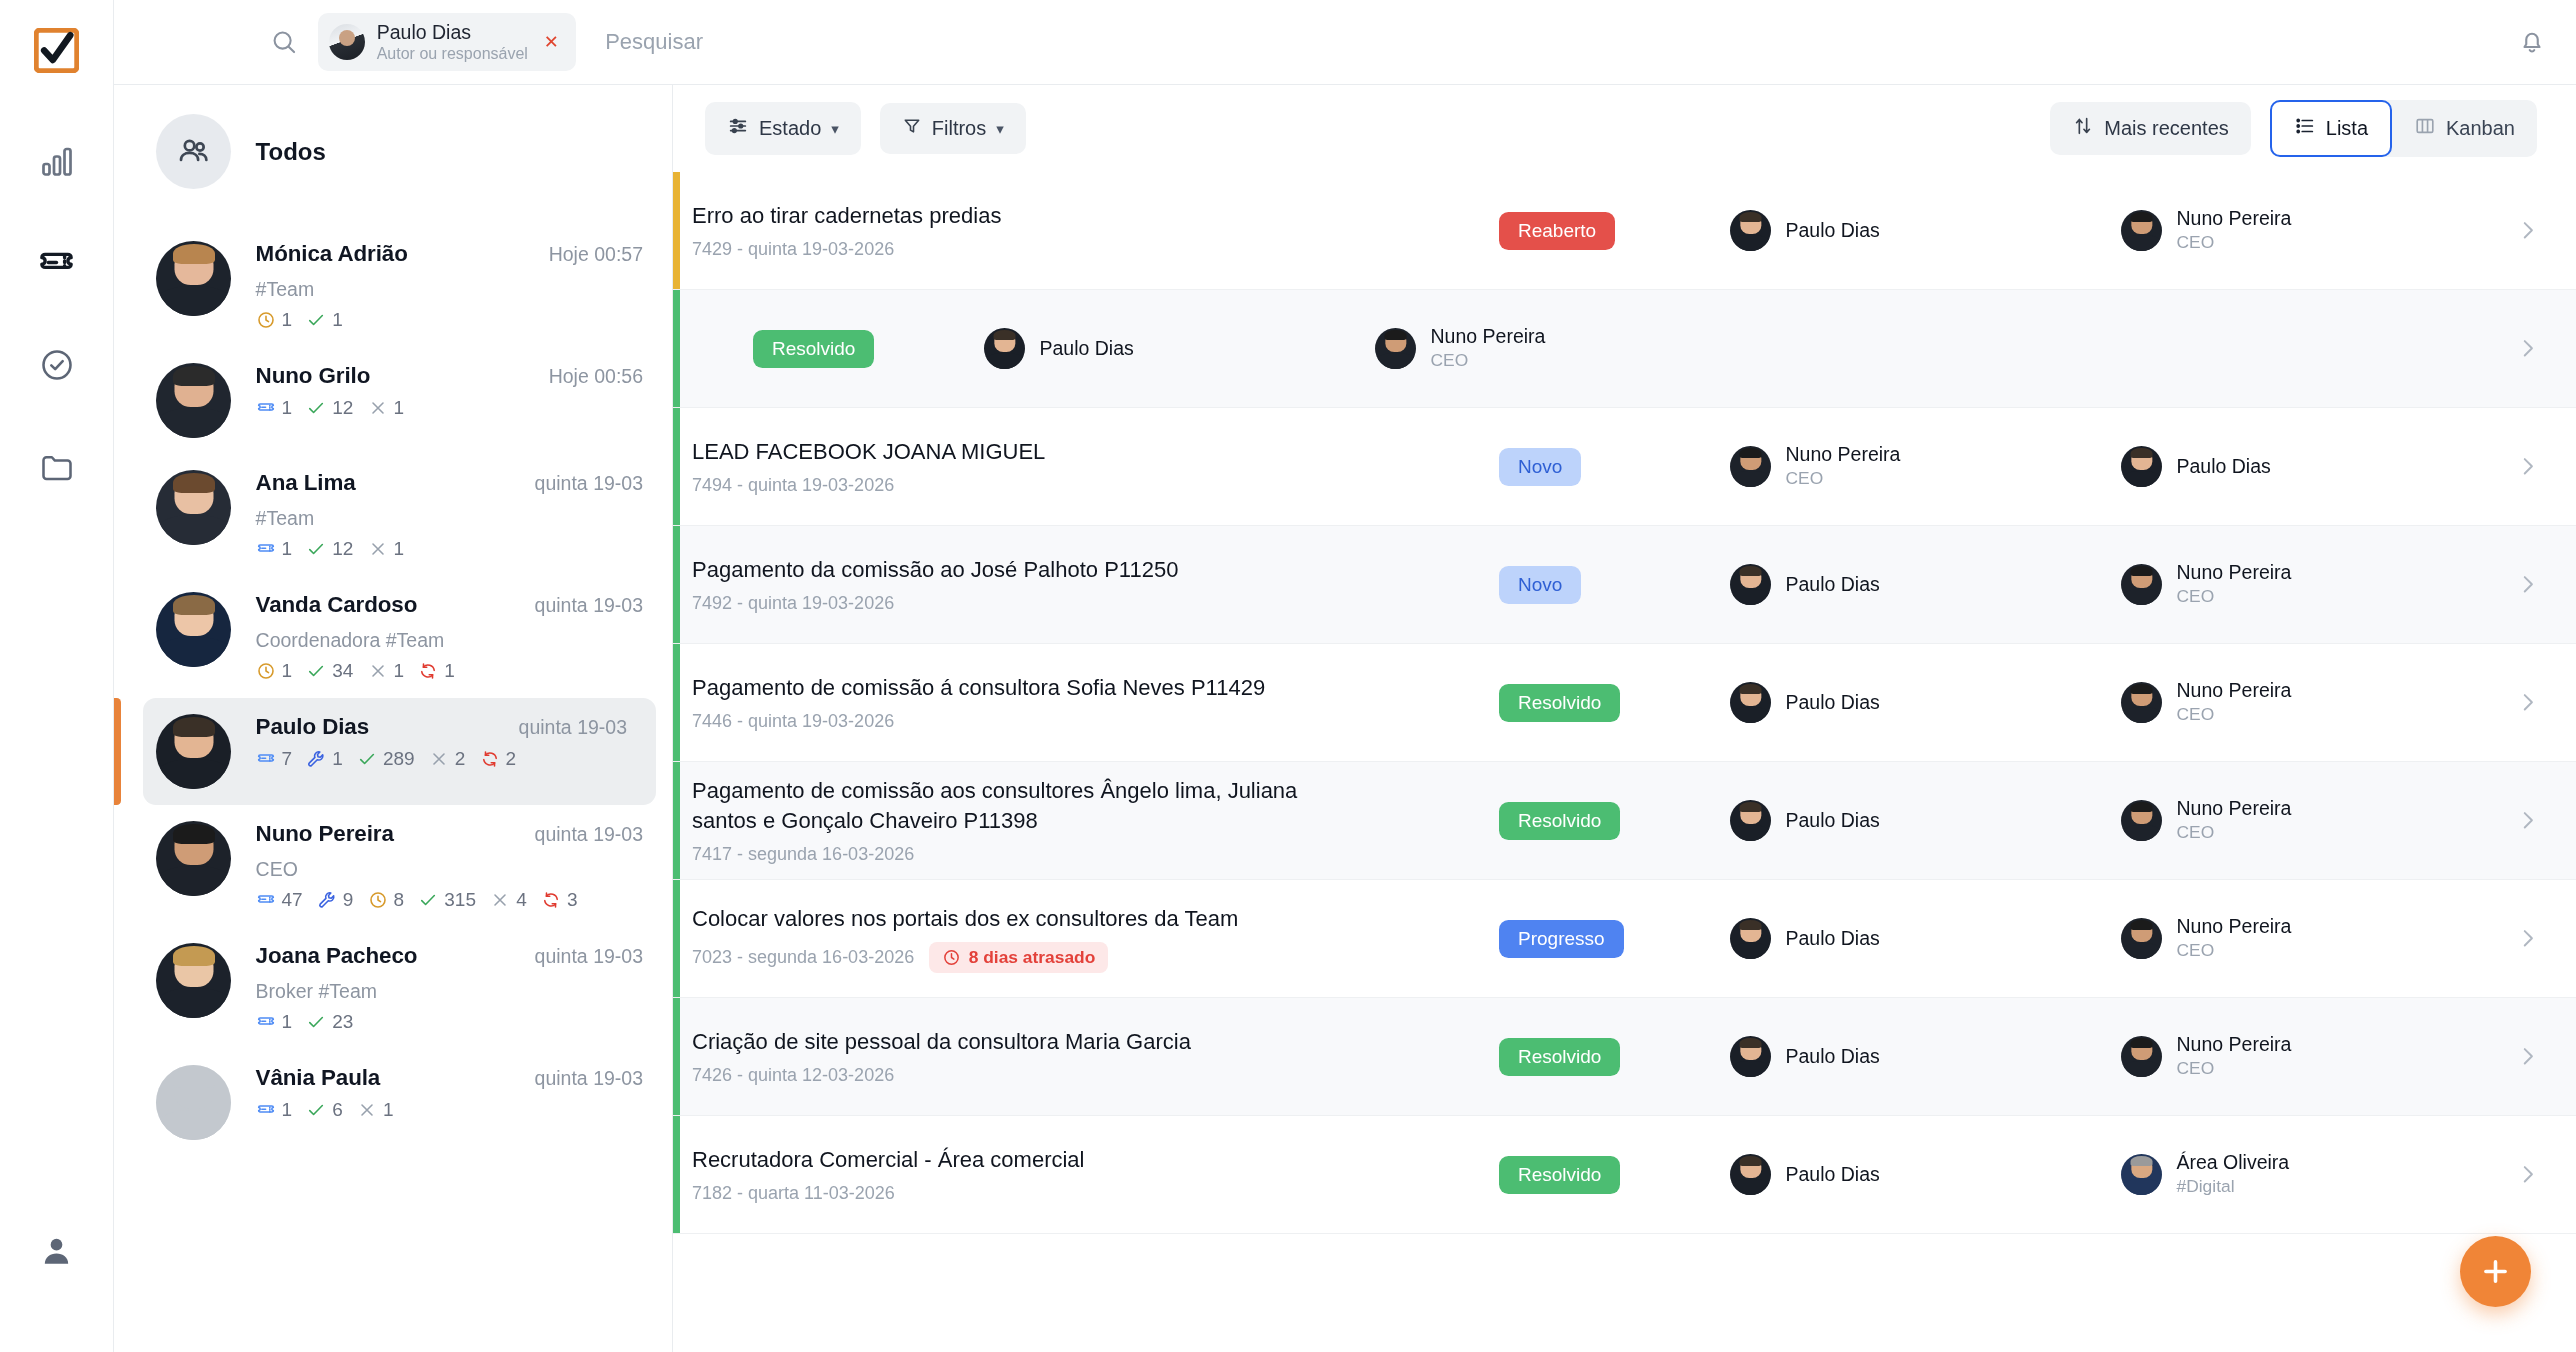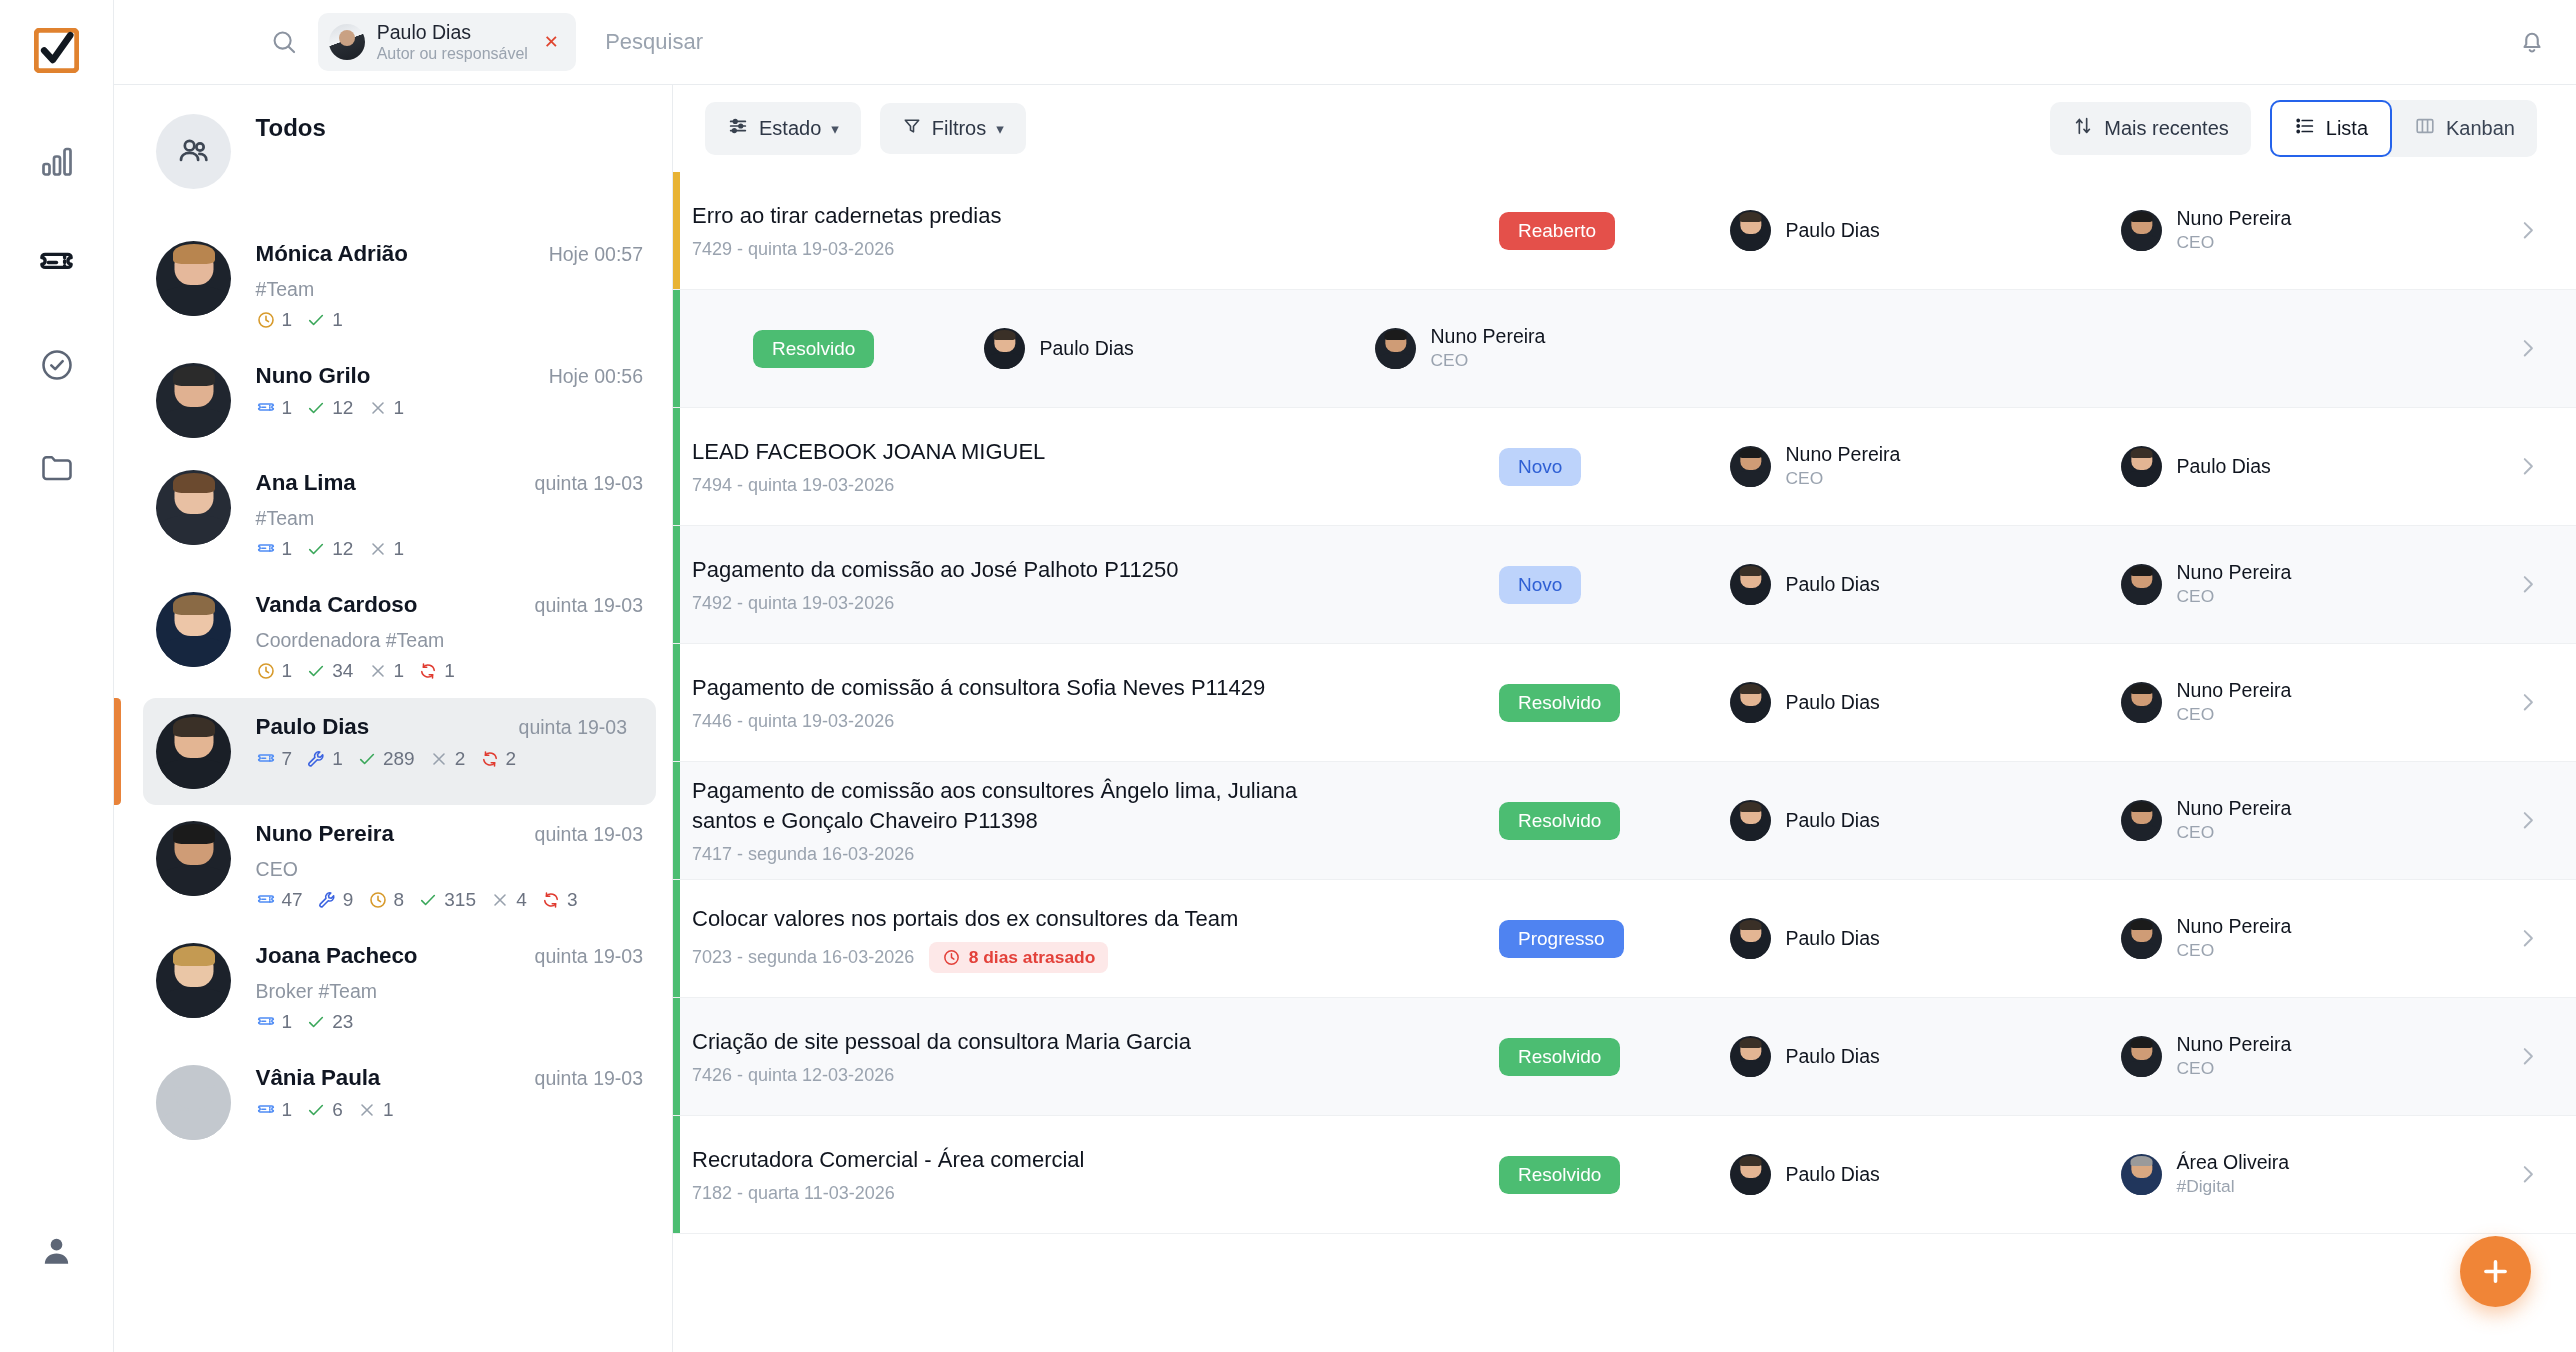--- a/index.html
+++ b/index.html
@@ -75,21 +75,21 @@
   }
   .p-av { width: 75px; height: 75px; border-radius: 50%; flex: 0 0 75px; overflow: hidden; position: relative; background:#dfe3e7; }
   .p-info { margin-left: 24.6px; flex: 1; min-width: 0; }
   .p-hdr { display: flex; align-items: baseline; }
   .p-name { font-size: 22.4px; font-weight: 700; color: #101622; letter-spacing: -0.1px; }
   .p-date { margin-left: auto; font-size: 19.5px; color: #8d95a1; white-space: nowrap; }
   .p-role { font-size: 19.5px; color: #8d95a1; margin-top: 11px; }
   .p-stats { display: flex; align-items: center; gap: 5px; margin-top: 8px; flex-wrap: wrap; }
   .st { display: flex; align-items: center; gap: 5.8px; margin-right: 9.4px; }
   .st span { font-size: 19px; color: #6b7280; }
-  .p-all { display: flex; padding: 10px 29px 36px 42px; }
+  .p-all { display: flex; align-items: center; padding: 10px 29px 36px 42px; }
   .all-circle {
     width: 75px; height: 75px; border-radius: 50%; background: #e7eaee;
     display: flex; align-items: center; justify-content: center; flex: 0 0 75px;
   }
   .all-label { margin-left: 24.6px; font-size: 24px; font-weight: 700; color: #101622; }
 
   
   .main { flex: 1; display: flex; flex-direction: column; min-width: 0; background: #fff; }
   .toolbar { height: 87px; flex: 0 0 87px; display: flex; align-items: center; padding: 0 39px 0 32px; }
   .tb-btn {

